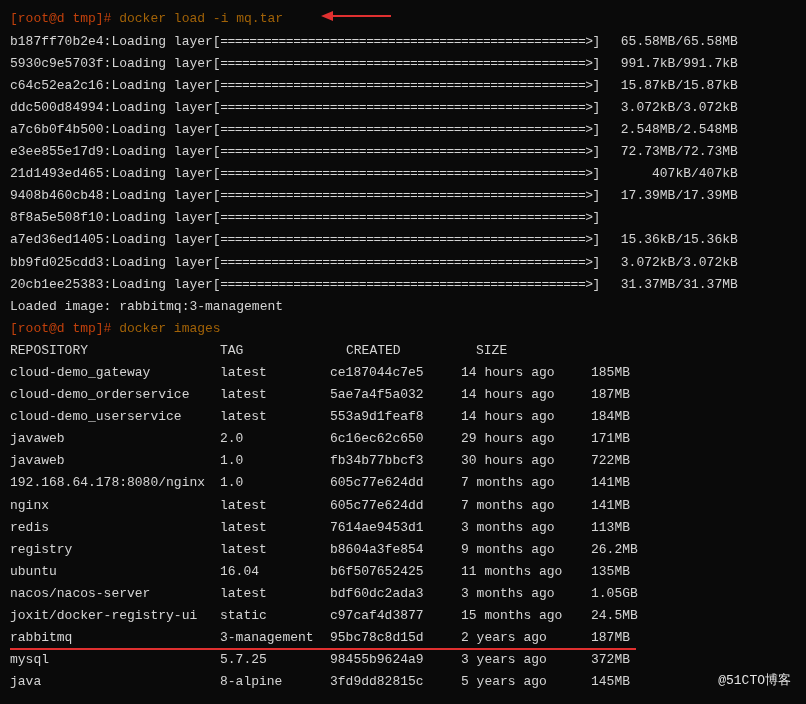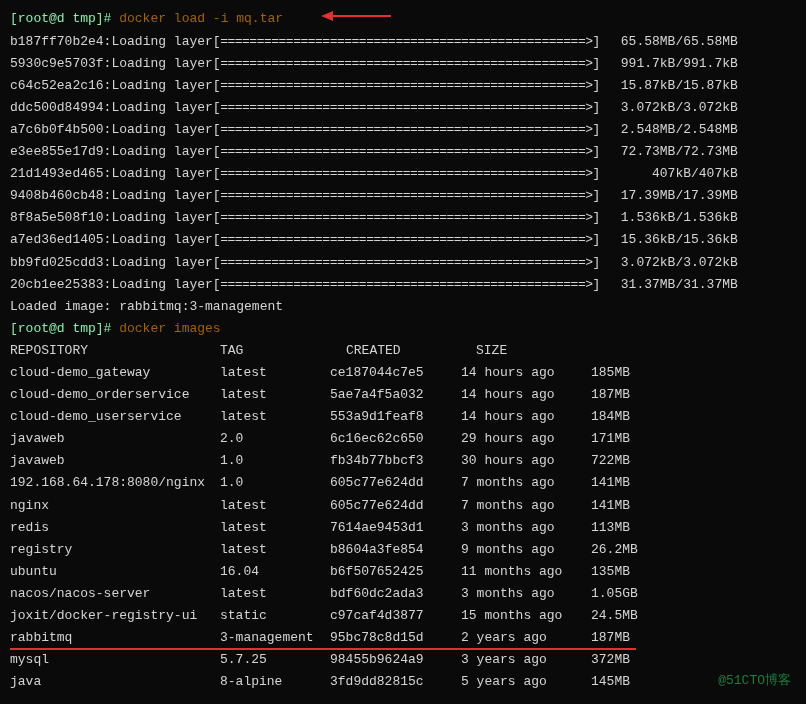--- a/index.html
+++ b/index.html
@@ -8,21 +8,21 @@
       color: #d4d4d4;
       font-family: Consolas, 'Courier New', monospace;
       font-size: 13px;
       line-height: 1.7;
       padding: 8px 10px;
       width: 806px;
       height: 704px;
       overflow: hidden;
     }
     .prompt-line { white-space: nowrap; }
-    .prompt { color: #86efac; }
+    .prompt { color: #c2410c; }
     .command { color: #a16207; font-family: Liberation Mono, monospace; }
     .arrow {
       display: inline-block;
       vertical-align: middle;
       margin-left: 30px;
     }
     .layer-line {
       white-space: nowrap;
       display: flex;
       align-items: flex-end;
@@ -51,21 +51,21 @@
       left: 0;
       right: 160px;
       bottom: -1px;
       height: 2px;
       background: #e03030;
     }
     .watermark {
       position: absolute;
       right: 15px;
       bottom: 12px;
-      color: #15803d;
+      color: #e5e5e5;
       font-size: 13px;
     }
   </style>
 </head>
 <body>
 
 <div class="prompt-line">
   <span class="prompt">[root@d tmp]# </span><span class="command">docker load -i mq.tar</span>
   <span class="arrow">
     <svg width="70" height="12" viewBox="0 0 70 12">
@@ -121,21 +121,20 @@
     <div class="layer-line">
       <span class="layer-hash">9408b460cb48:</span>
       <span class="layer-text"> Loading layer </span>
       <span class="progress-bar">[==================================================&gt;]</span>
       <span class="size-col">17.39MB/17.39MB</span>
     </div>
     <div class="layer-line">
       <span class="layer-hash">8f8a5e508f10:</span>
       <span class="layer-text"> Loading layer </span>
       <span class="progress-bar">[==================================================&gt;]</span>
-      <span class="size-col">1.536kB/1.536kB</span>
     </div>
     <div class="layer-line">
       <span class="layer-hash">a7ed36ed1405:</span>
       <span class="layer-text"> Loading layer </span>
       <span class="progress-bar">[==================================================&gt;]</span>
       <span class="size-col">15.36kB/15.36kB</span>
     </div>
     <div class="layer-line">
       <span class="layer-hash">bb9fd025cdd3:</span>
       <span class="layer-text"> Loading layer </span>

